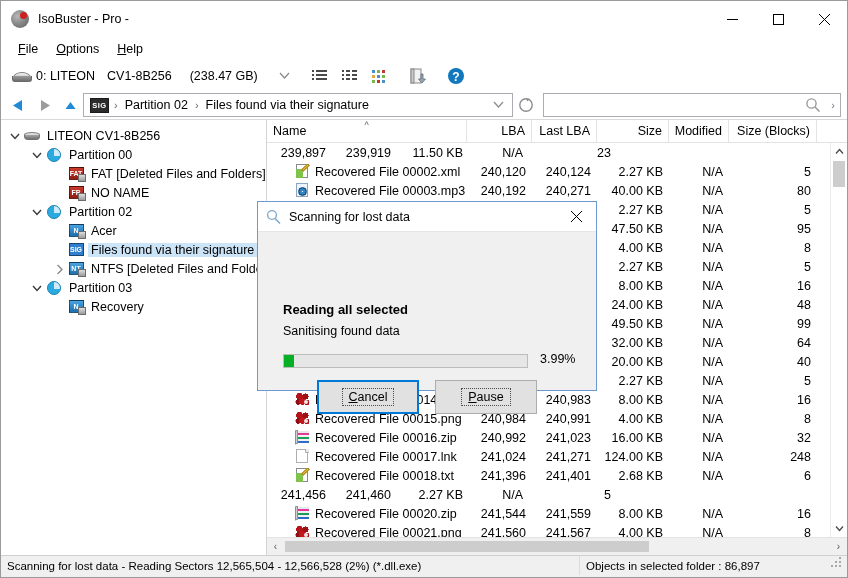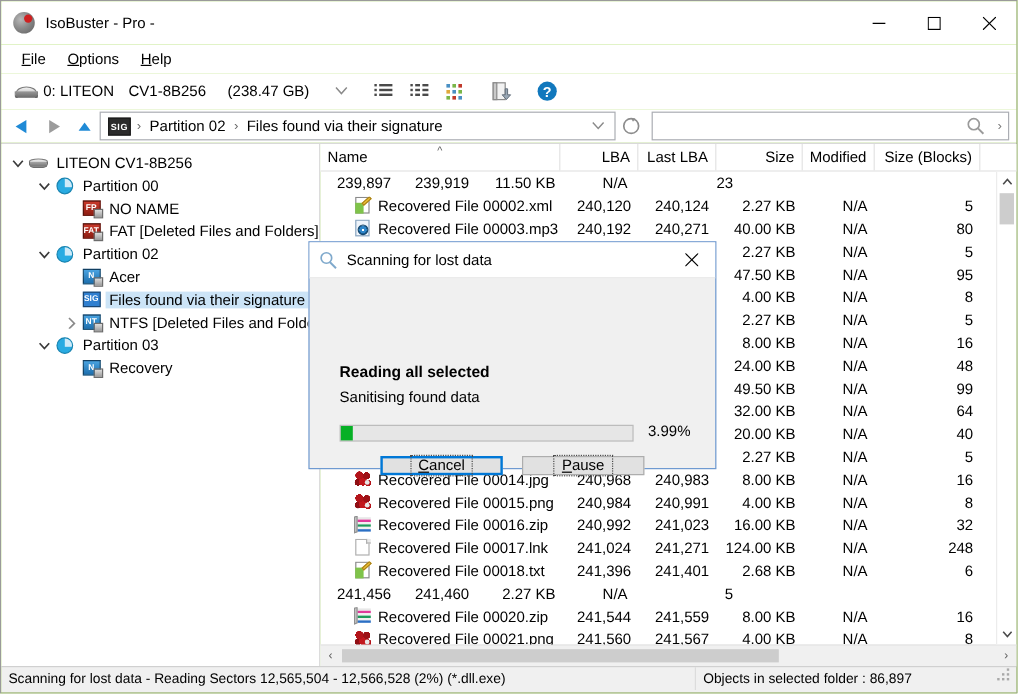--- a/index.html
+++ b/index.html
@@ -3,21 +3,21 @@
 <meta charset="utf-8">
 <style>
   html,body{margin:0;padding:0;}
   body{
     width:848px;height:578px;overflow:hidden;
     font-family:"Liberation Sans",sans-serif;
     font-size:12px;color:#000;background:#fff;
     -webkit-font-smoothing:antialiased;
   }
   .app{position:relative;width:848px;height:578px;box-sizing:border-box;
-       border:1px solid #9a9a9a;background:#84cc16;display:flex;flex-direction:column;}
+       border:1px solid #9a9a9a;background:#0369a1;display:flex;flex-direction:column;}
 
   
   .titlebar{height:36px;flex:0 0 36px;background:#ffffff;display:flex;align-items:center;
             padding-left:10px;position:relative;}
   .app-icon{width:18px;height:18px;border-radius:50%;
             background:radial-gradient(circle at 35% 35%,#b8b8b8 0%,#8a8a8a 45%,#5d5d5d 100%);
             position:relative;flex:0 0 18px;}
   .app-icon:after{content:"";position:absolute;left:9px;top:2px;width:7px;height:7px;border-radius:50%;
             background:#cf2020;}
   .app-title{margin-left:9px;font-size:12.5px;color:#000;}
@@ -161,21 +161,21 @@
   .dlg-title .ttl{margin-left:7px;font-size:12.5px;}
   .dlg-close{margin-left:auto;width:40px;height:28px;display:flex;align-items:center;justify-content:center;cursor:default;}
   .dlg-body{flex:1;padding:0 14px;position:relative;}
   .dlg-h1{position:absolute;left:25px;top:70px;font-size:13px;font-weight:bold;}
   .dlg-h2{position:absolute;left:25px;top:92px;font-size:12.5px;}
   .pbar-wrap{position:absolute;left:25px;top:122px;width:245px;height:14px;}
   .pbar{width:100%;height:14px;background:#e6e6e6;border:1px solid #bcbcbc;box-sizing:border-box;}
   .pbar .fill{height:100%;background:#06b025;}
   .pct{position:absolute;left:282px;top:120px;font-size:12.5px;}
   .dlg-btns{position:absolute;left:0;right:0;top:148px;display:flex;justify-content:center;gap:16px;}
-  .dbtn{width:102px;height:16px;display:flex;align-items:center;justify-content:center;
+  .dbtn{width:102px;height:34px;display:flex;align-items:center;justify-content:center;
         font-size:12.5px;background:#e1e1e1;border:1px solid #adadad;cursor:default;box-sizing:border-box;}
   .dbtn.default{border:2px solid #0078d7;background:#e1e1e1;}
   .dbtn .inner{border:1px dotted #4d4d4d;padding:1px 6px;}
   .dbtn u{text-decoration:underline;}
   .magnifier{width:16px;height:16px;position:relative;flex:0 0 16px;}
 </style>
 </head>
 <body>
 
 <div class="app">
@@ -351,30 +351,30 @@
               </svg>
             </span>
             <span class="ticon">
               <span class="pie"></span>
             </span>
             <span class="tlabel">Partition 00</span>
           </div>
           <div class="tnode" style="padding-left: 44px;">
             <span class="twist"></span>
             <span class="ticon">
-              <span class="badge red">FP<span class="corner"></span></span>
-            </span>
-            <span class="tlabel">NO NAME</span>
+              <span class="badge red">FAT<span class="corner"></span></span>
+            </span>
+            <span class="tlabel">FAT [Deleted Files and Folders]</span>
           </div>
           <div class="tnode" style="padding-left: 44px;">
             <span class="twist"></span>
             <span class="ticon">
-              <span class="badge red">FAT<span class="corner"></span></span>
-            </span>
-            <span class="tlabel">FAT [Deleted Files and Folders]</span>
+              <span class="badge red">FP<span class="corner"></span></span>
+            </span>
+            <span class="tlabel">NO NAME</span>
           </div>
           <div class="tnode" style="padding-left: 22px;">
             <span class="twist">
               <svg width="10" height="10">
                 <polyline points="1,3 5,7.5 9,3" fill="none" stroke="#3b3b3b" stroke-width="1.4"></polyline>
               </svg>
             </span>
             <span class="ticon">
               <span class="pie"></span>
             </span>

